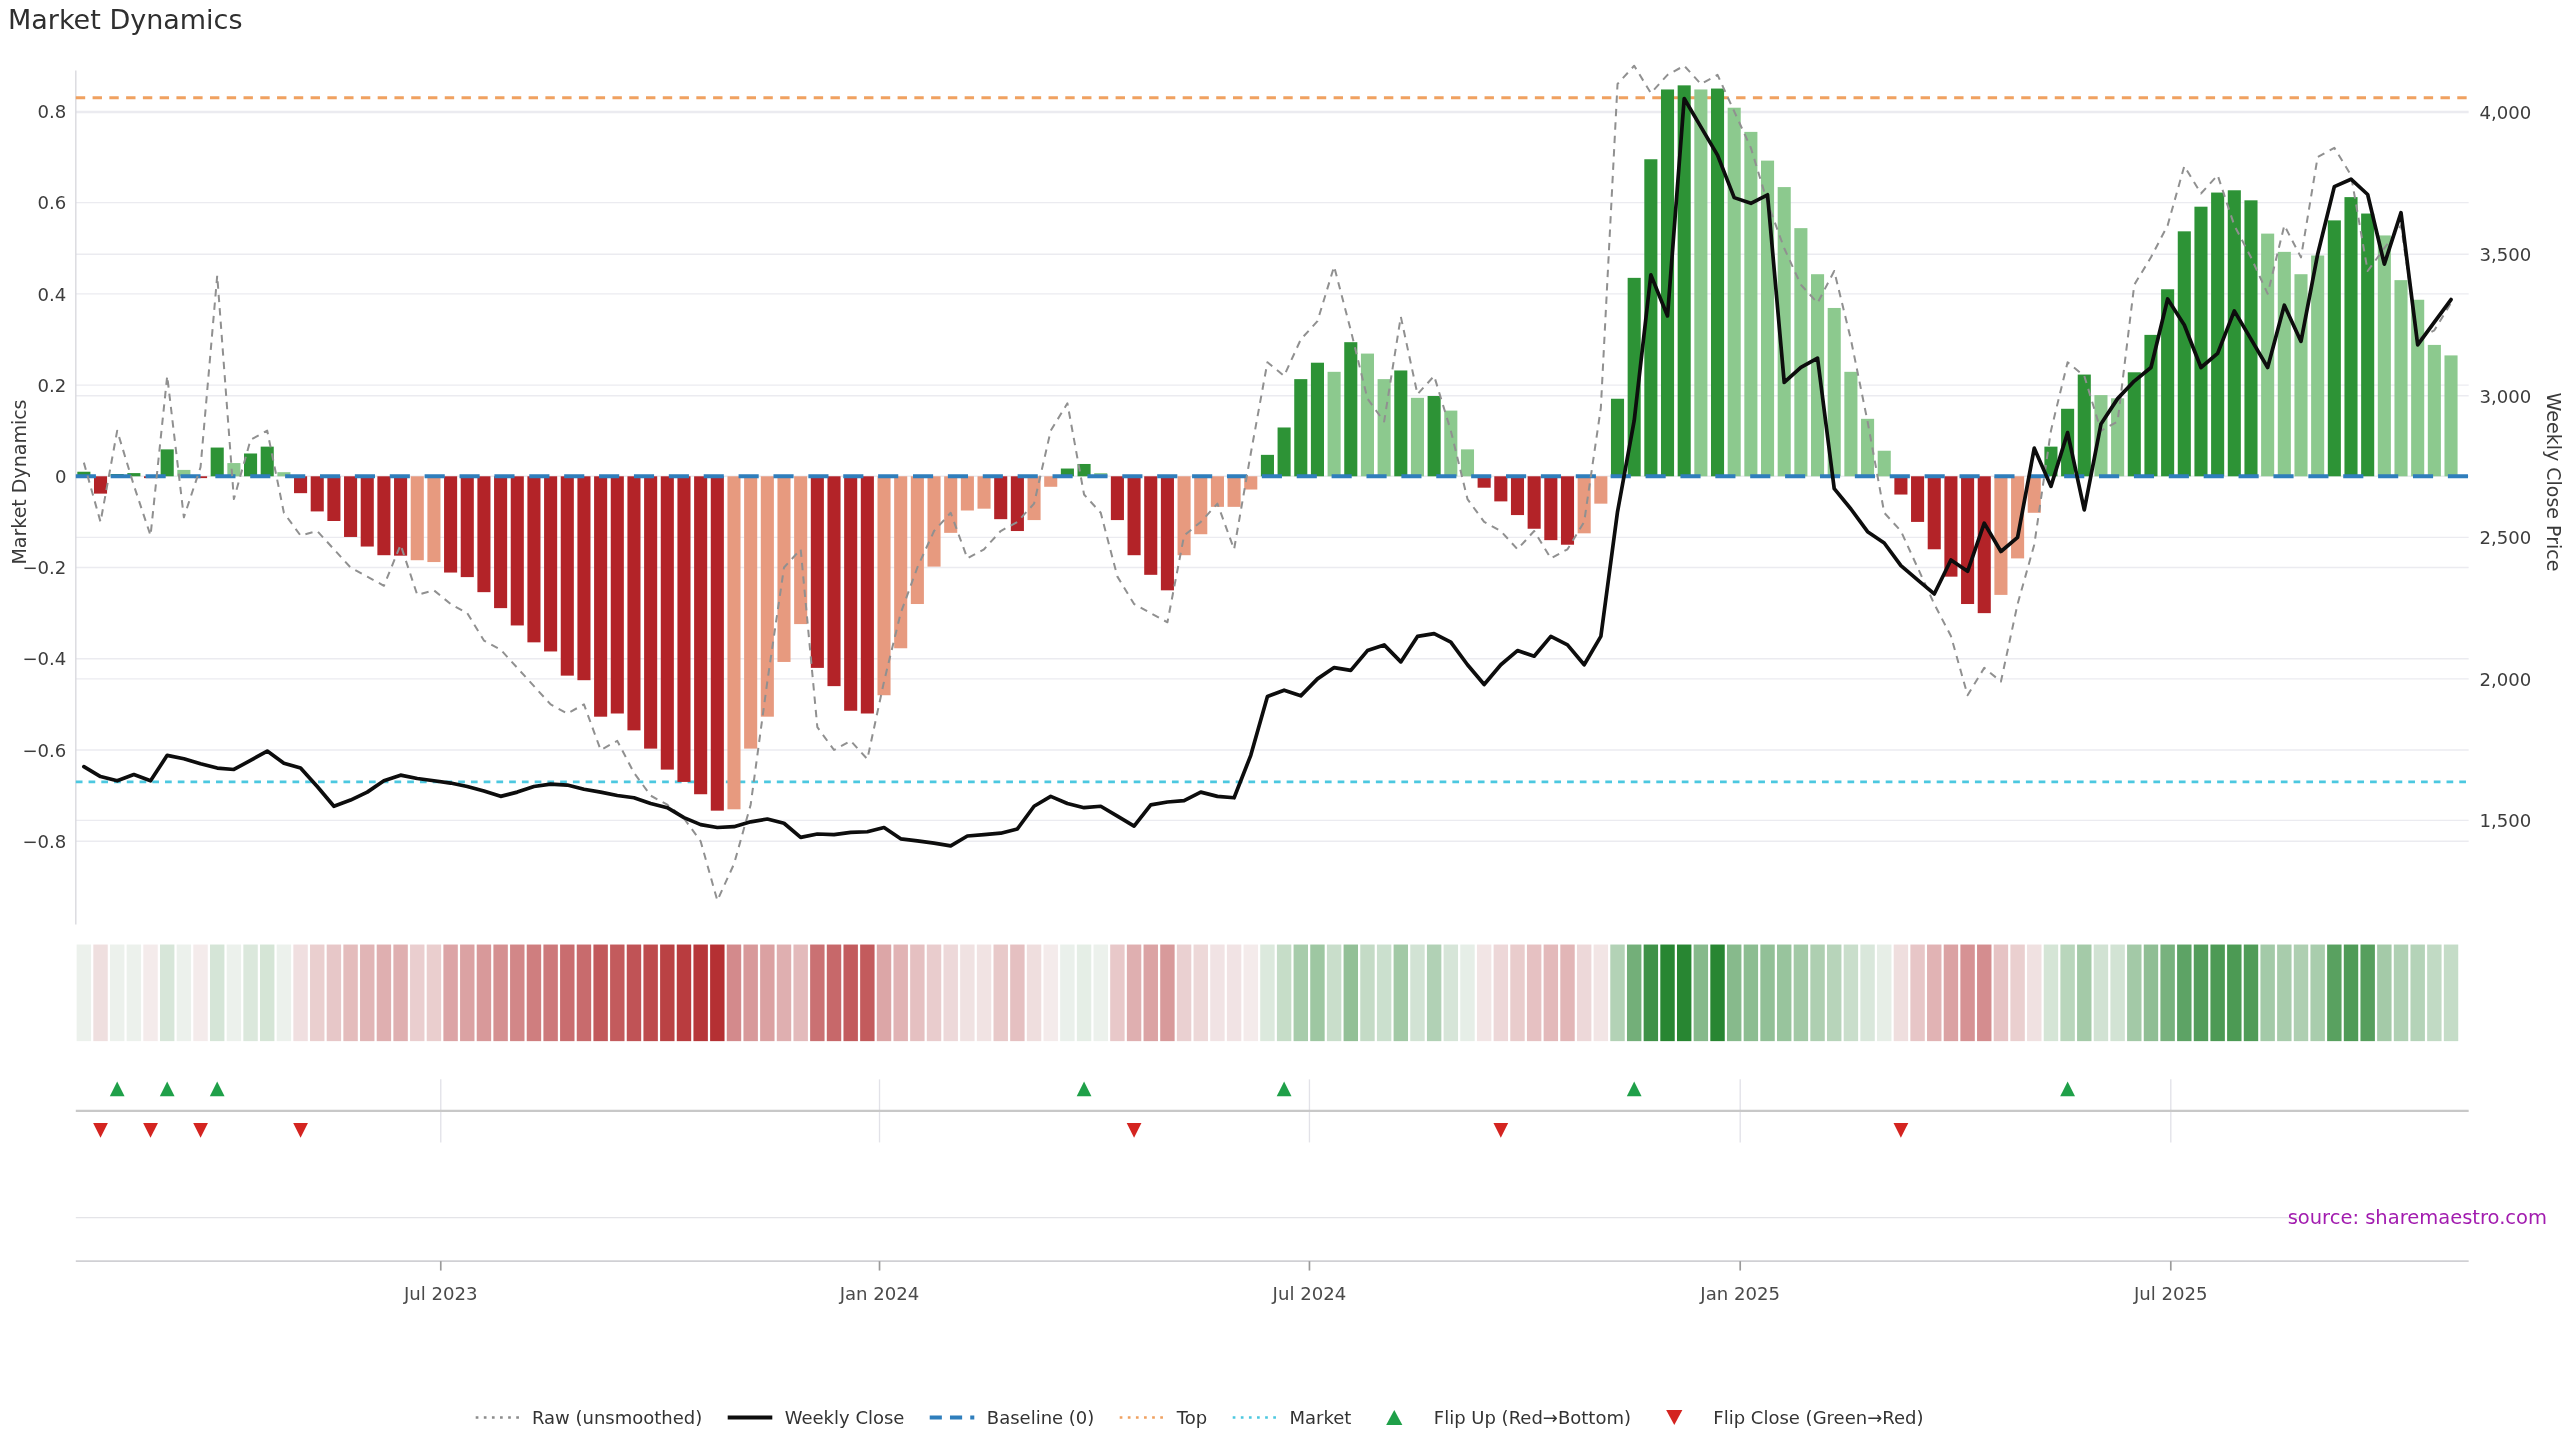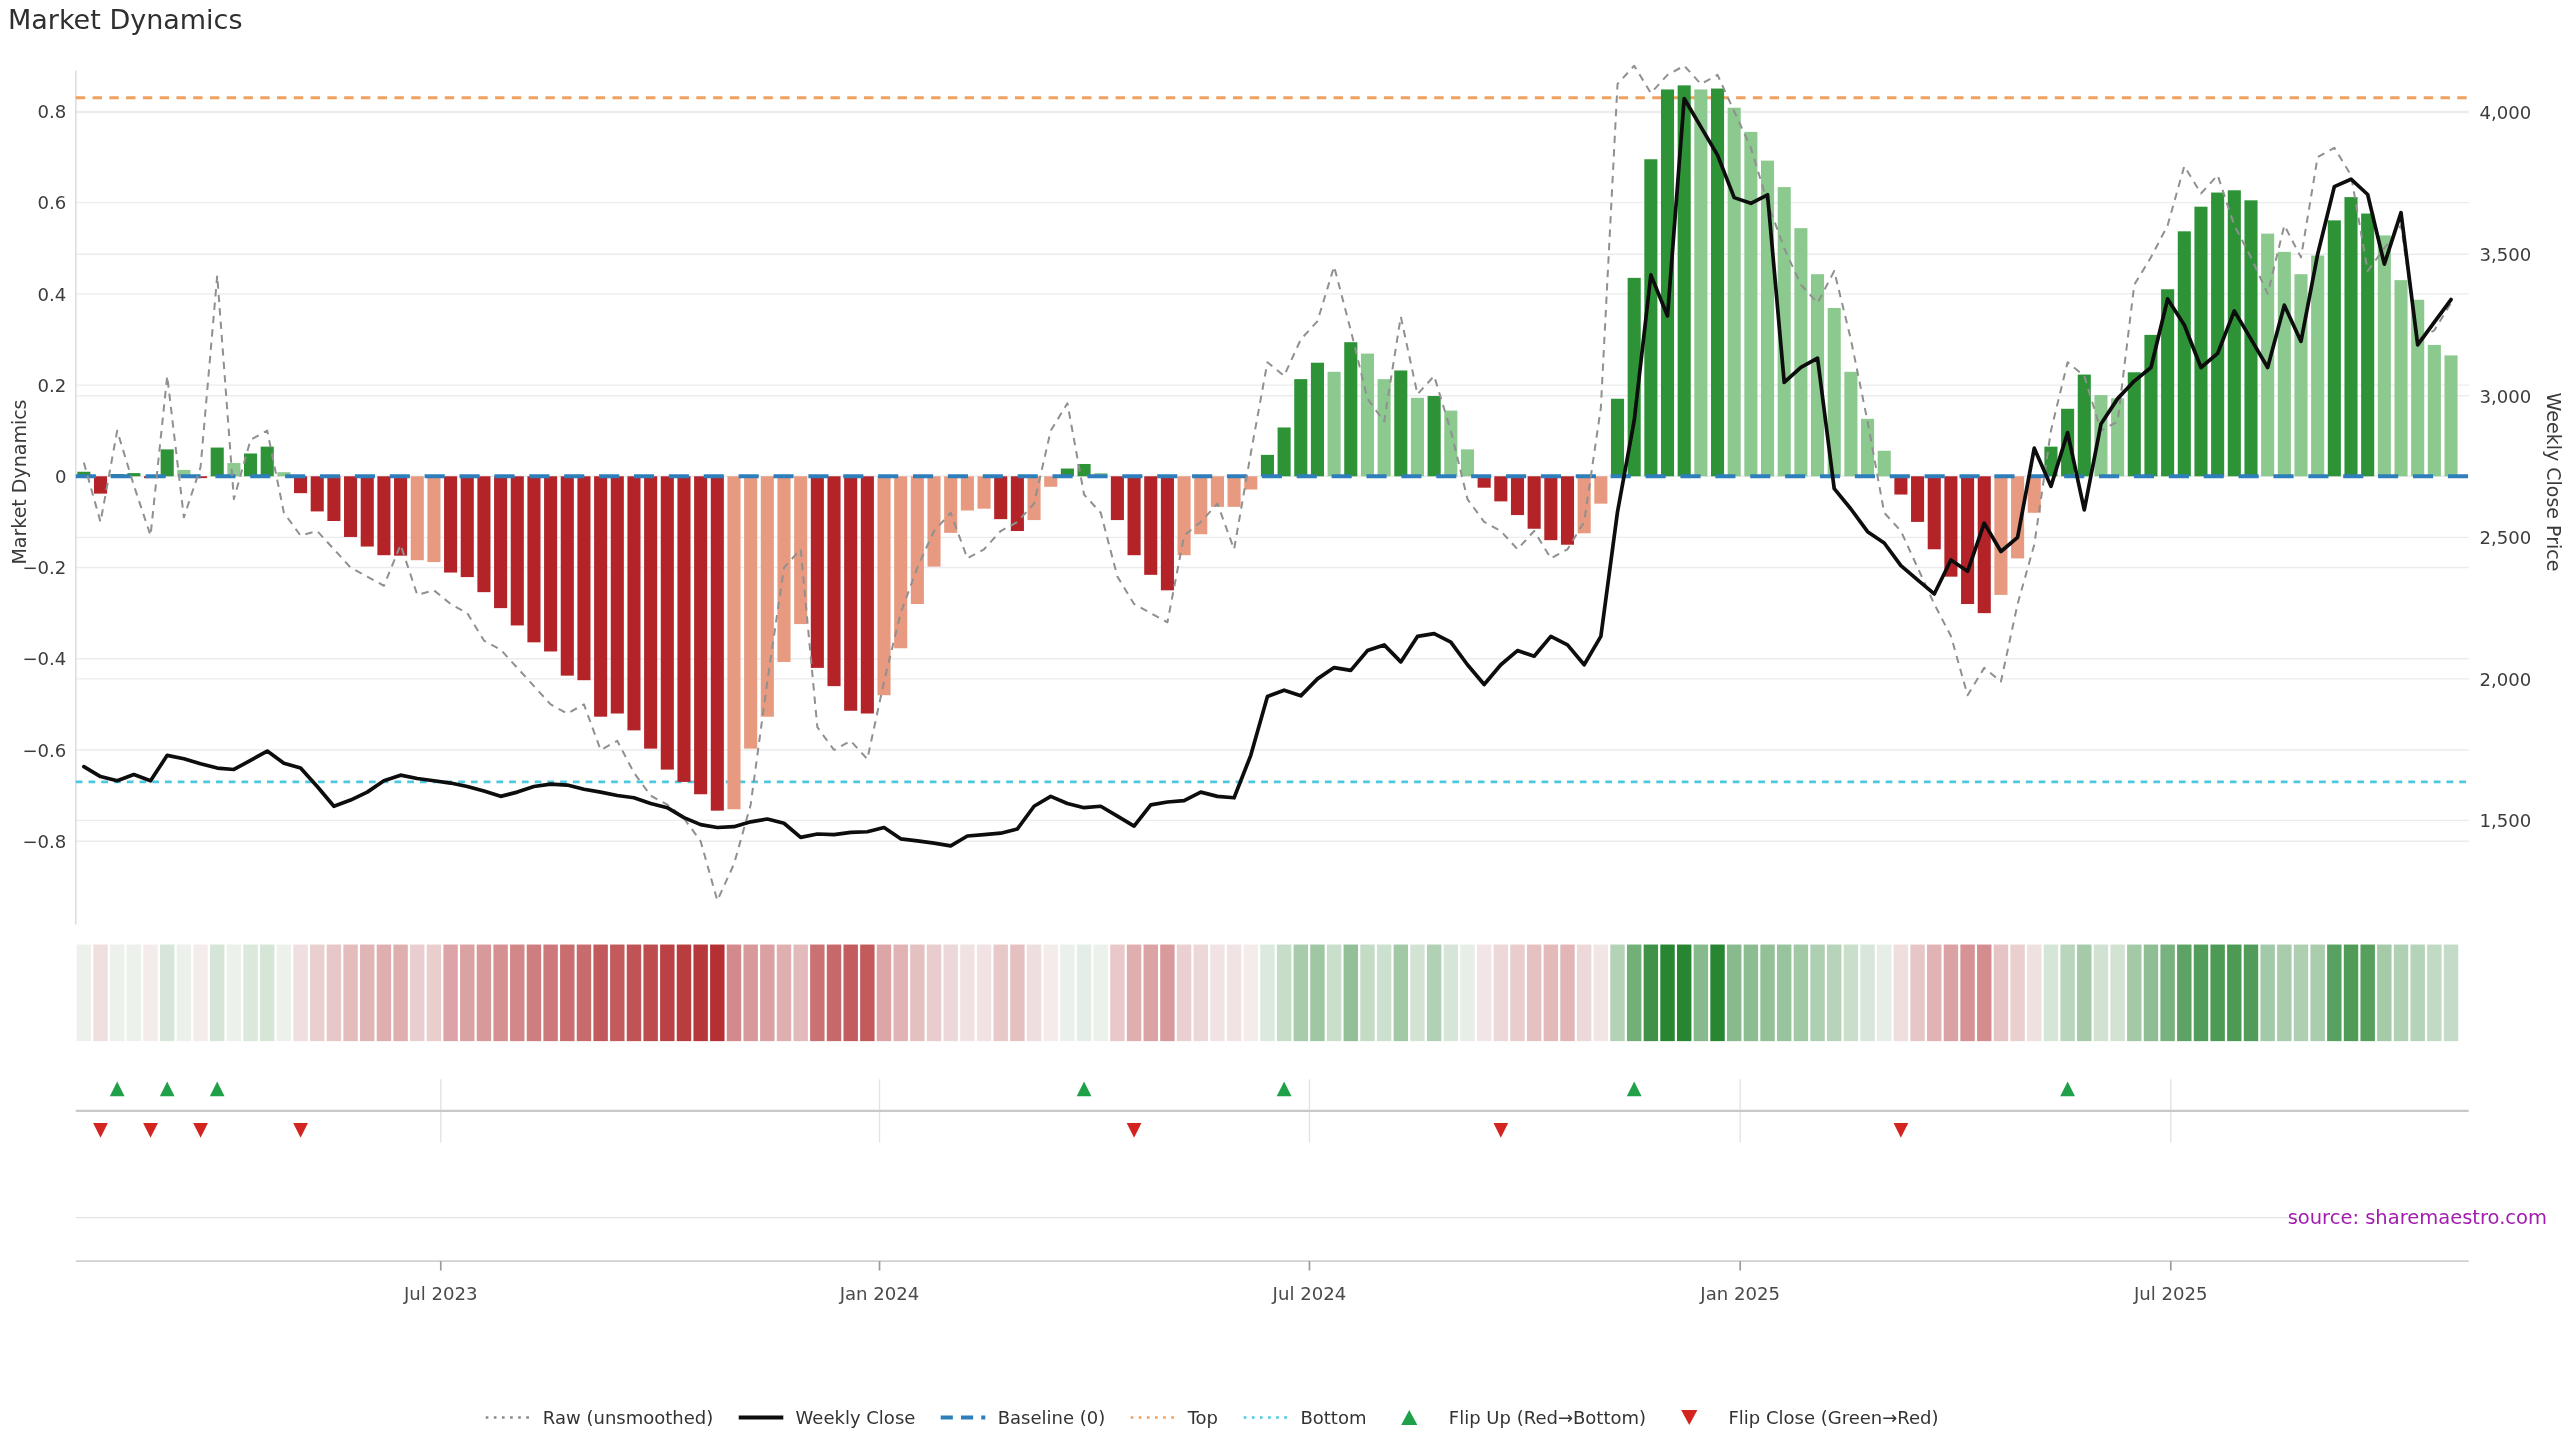--- a/index.html
+++ b/index.html
@@ -5,21 +5,21 @@
   html,body{margin:0;padding:0;background:#ffffff;}
   body{width:2576px;height:1449px;overflow:hidden;
        font-family:"DejaVu Sans","Liberation Sans",sans-serif;color:#2e2e2e;}
   #app{position:relative;width:2576px;height:1449px;background:#fff;}
   .page-title{position:absolute;left:8px;top:4px;font-size:27px;color:#2f2f2f;}
   .axis-title{position:absolute;width:201px;text-align:center;font-size:19px;color:#3a3a3a;}
   .axis-title.left{left:-82px;top:471px;transform:rotate(-90deg);}
   .axis-title.right{left:2453px;top:471px;transform:rotate(90deg);}
   .source-credit{position:absolute;right:29px;top:1206px;font-size:19.5px;color:#a21caf;}
   #chart-svg{position:absolute;left:0;top:0;}
-  #legend{position:absolute;left:13px;top:1407px;width:2396px;display:flex;
+  #legend{position:absolute;left:0;top:1407px;width:2396px;display:flex;
           justify-content:center;align-items:center;gap:23px;font-size:18px;color:#333;}
   .legend-item{display:flex;align-items:center;gap:9.4px;}
   .legend-item svg{display:block;}
 </style>
 </head>
 <body>
 <div id="app">
 
   <div class="page-title">Market Dynamics</div>
 
@@ -418,21 +418,21 @@
       <div class="legend-item">
         <svg width="50" height="19" viewBox="0 0 74 28">
           <line x1="4" y1="14" x2="70" y2="14" stroke="#f0a160" stroke-width="4" stroke-dasharray="4 8"></line>
         </svg>
         <span>Top</span>
       </div>
       <div class="legend-item">
         <svg width="50" height="19" viewBox="0 0 74 28">
           <line x1="4" y1="14" x2="70" y2="14" stroke="#4cc8e0" stroke-width="4" stroke-dasharray="4 8"></line>
         </svg>
-        <span>Bottom</span>
+        <span>Market</span>
       </div>
       <div class="legend-item">
         <svg width="50" height="19" viewBox="0 0 74 28">
           <path d="M 18 25 L 30 3 L 42 25 Z" fill="#1fa049"></path>
         </svg>
         <span>Flip Up (Red→Bottom)</span>
       </div>
       <div class="legend-item">
         <svg width="50" height="19" viewBox="0 0 74 28">
           <path d="M 18 3 L 42 3 L 30 25 Z" fill="#d42420"></path>

